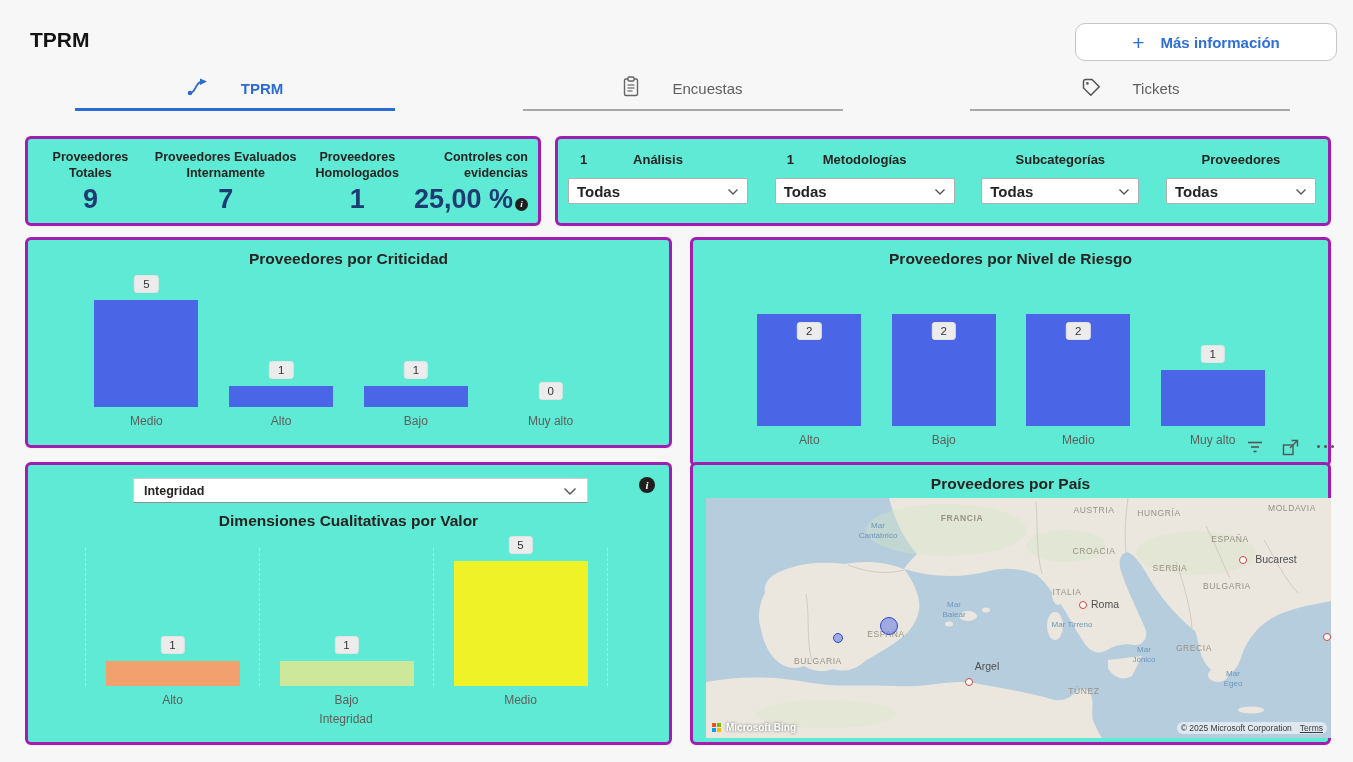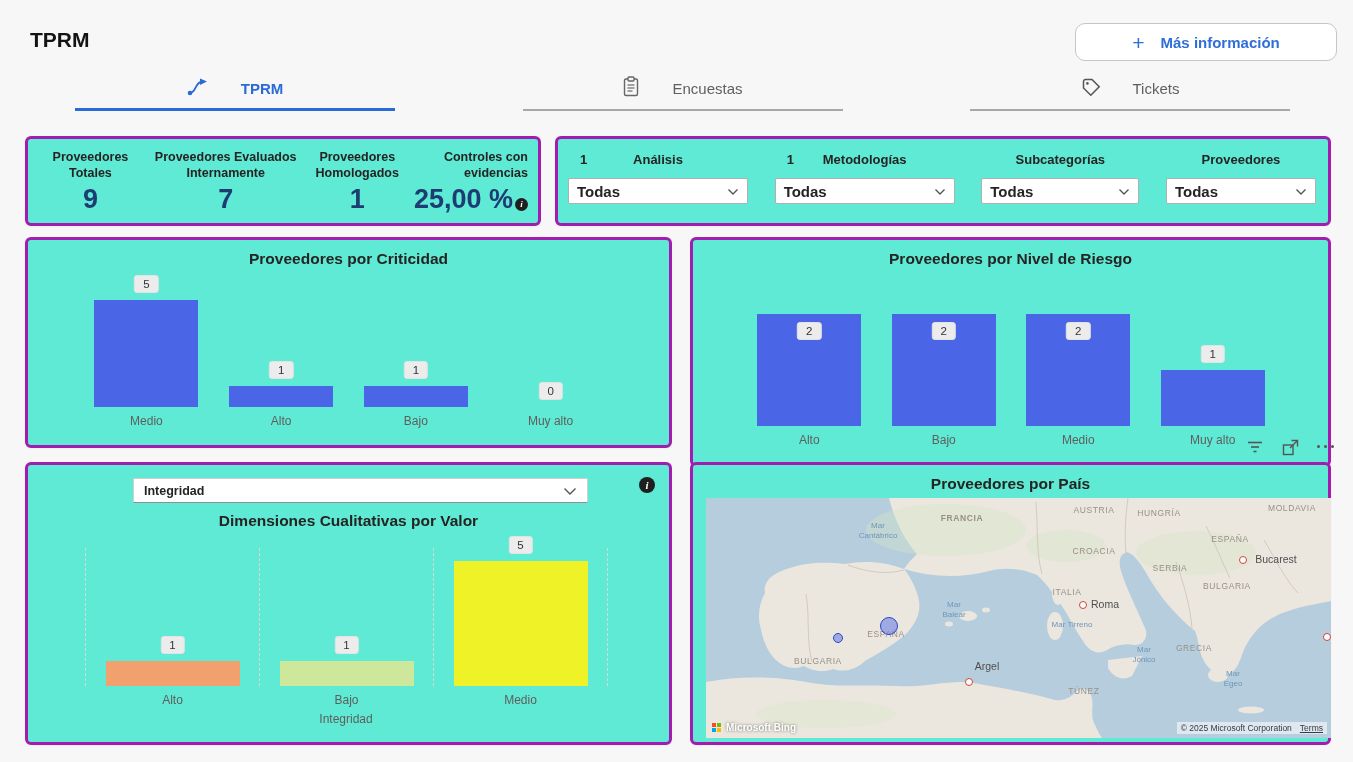--- a/index.html
+++ b/index.html
@@ -103,21 +103,21 @@
   .lbl-city { font-size:10.5px; color:#4f4f4f; }
   .map-marker { position:absolute; transform:translate(-50%,-50%); border-radius:50%; }
   .mk-bubble { background:rgba(97,120,228,0.55); border:1.5px solid #2e49c8; }
   .mk-capital { background:#fff; border:1.5px solid #d0433a; }
   .map-attr-left { position:absolute; left:6px; bottom:5px; display:flex; align-items:center; gap:5px;
     color:#fff; font-size:10px; font-weight:600; text-shadow:0 0 3px rgba(0,0,0,0.55); }
   .ms-logo { display:inline-grid; grid-template-columns:4px 4px; grid-template-rows:4px 4px; gap:1px; }
   .ms-logo i:nth-child(1){background:#f25022;} .ms-logo i:nth-child(2){background:#7fba00;}
   .ms-logo i:nth-child(3){background:#00a4ef;} .ms-logo i:nth-child(4){background:#ffb900;}
   .map-attr-right { position:absolute; right:4px; bottom:4px; font-size:8.5px; color:#3a3a3a;
-    background:rgba(255,255,255,0.55); padding:1px 4px; display:flex; gap:8px; align-items:center; }
+    background:rgba(255,255,255,0.55); padding:1px 4px; display:flex; gap:8px; align-items:center;border-radius:6px; }
   .map-attr-right a { color:#3a3a3a; text-decoration:underline; cursor:pointer; }
 </style>
 </head>
 <body>
 
 <div class="page">
 
   <div class="page-title">TPRM</div>
 
   <button class="more-info">

